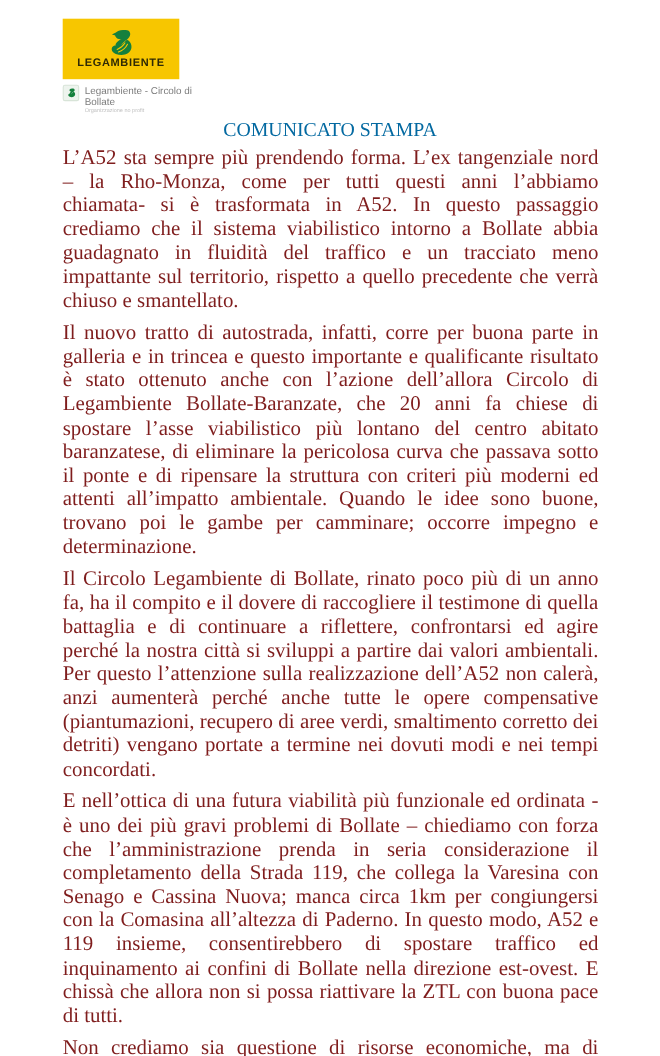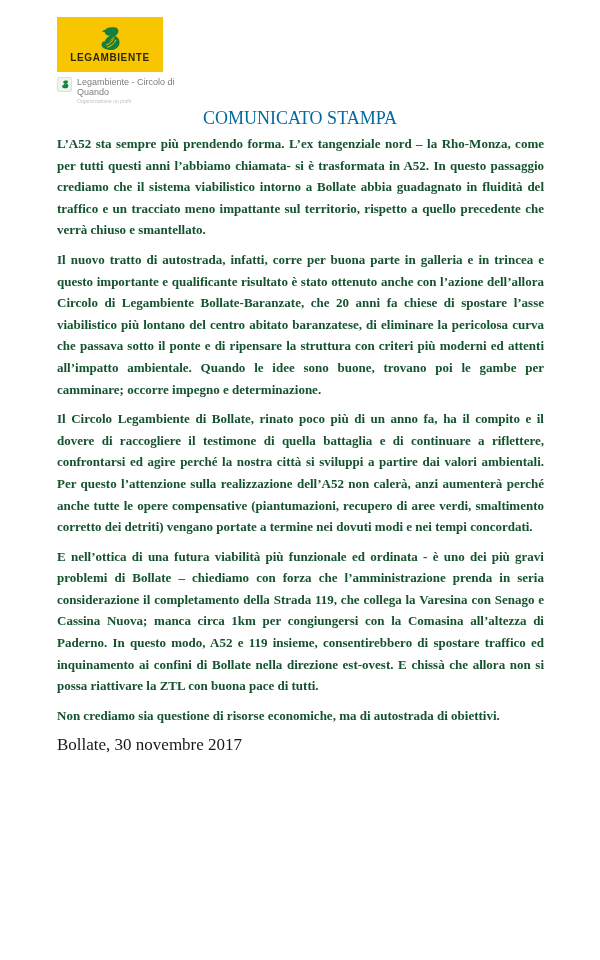--- a/index.html
+++ b/index.html
@@ -96,25 +96,24 @@
     color: #0369a1;
   }
   .doc-body {
     position: absolute;
     left: 57px;
     top: 133px;
     width: 487px;
   }
   .doc-body p {
     margin: 0 0 8px 0;
-    font-size: 13px;
+    font-size: 19px;
     line-height: 21.6px;
     text-align: justify;
-    color: #14532d;
-    font-weight: bold;
+    color: #7f1d1d;
   }
   .dateline {
     font-size: 17px;
     line-height: 21.6px;
     color: #181818;
     margin-top: 2px;
   }
 </style>
 </head>
 <body>
@@ -136,21 +135,21 @@
       <div class="logo-wordmark">LEGAMBIENTE</div>
     </div>
     <div class="page-row">
       <span class="mini-icon">
         <svg viewBox="0 0 48 44" aria-hidden="true">
           <path d="M14 26 C8 28 8 36 16 39 C26 43 38 40 40 30 C41 24 38 19 33 17 L22 28 Z" fill="#15803d"></path>
           <path d="M27 2 C17 2 13 8 16 13 C18 16 22 17 25 16 C18 19 14 24 16 29 L22 33 C23 25 28 20 33 17 C39 13 40 6 35 3 C33 2 30 2 27 2 Z" fill="#15803d"></path>
         </svg>
       </span>
       <div>
-        <div class="page-name">Legambiente - Circolo di Quando</div>
+        <div class="page-name">Legambiente - Circolo di Bollate</div>
         <div class="page-subtitle">Organizzazione no profit</div>
       </div>
     </div>
   </div>
 
   <div class="doc-title">COMUNICATO STAMPA</div>
 
   <div class="doc-body">
     <div>
 

